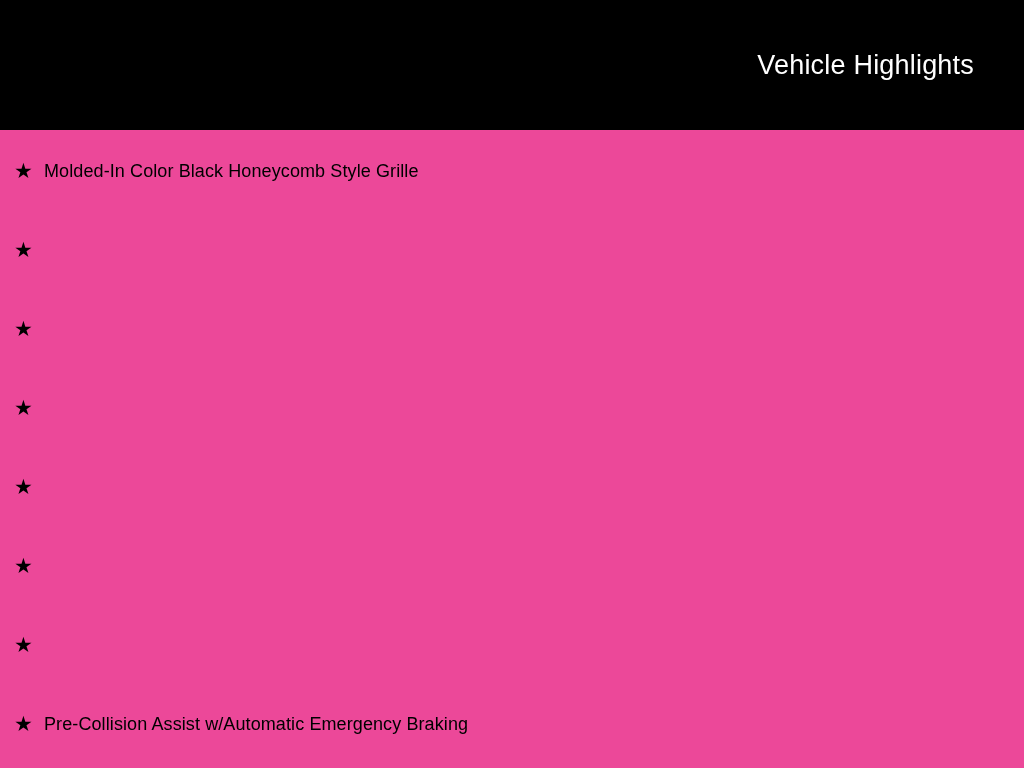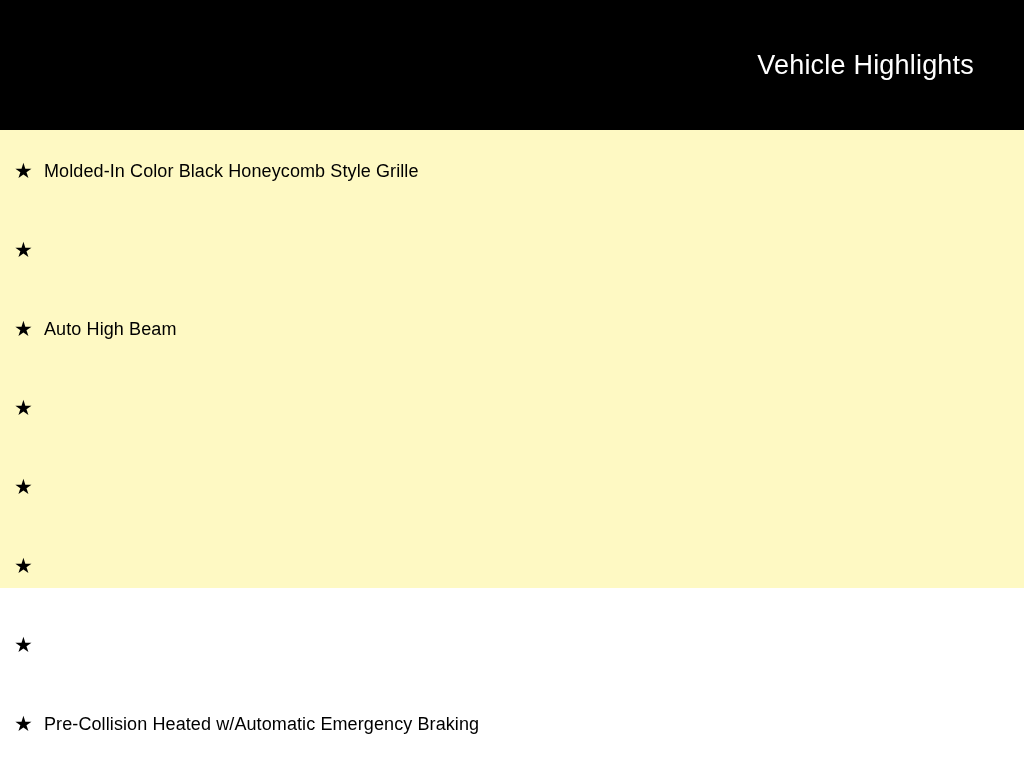--- a/index.html
+++ b/index.html
@@ -9,22 +9,22 @@
   body {
     width: 1024px;
     height: 768px;
     background: #ffffff;
     font-family: "Liberation Sans", sans-serif;
     overflow: hidden;
   }
   .page {
     position: relative;
     width: 1024px;
-    height: 588px;
-    background: #fef9c3;
+    height: 768px;
+    background: #ec4899;
   }
   .header-bar {
     width: 100%;
     height: 130px;
     background: #000000;
     display: flex;
     align-items: center;
     justify-content: flex-end;
     box-sizing: border-box;
     padding-right: 50px;
@@ -81,39 +81,38 @@
       <span class="star-icon">★</span>
       <span class="item-label">Molded-In Color Black Honeycomb Style Grille</span>
     </li>
 
     <li class="highlight-item">
       <span class="star-icon">★</span>
     </li>
 
     <li class="highlight-item">
       <span class="star-icon">★</span>
-      <span class="item-label">Auto High Beam</span>
     </li>
 
     <li class="highlight-item">
       <span class="star-icon">★</span>
     </li>
 
     <li class="highlight-item">
       <span class="star-icon">★</span>
     </li>
 
     <li class="highlight-item">
       <span class="star-icon">★</span>
     </li>
 
     <li class="highlight-item">
       <span class="star-icon">★</span>
     </li>
 
     <li class="highlight-item">
       <span class="star-icon">★</span>
-      <span class="item-label">Pre-Collision Heated w/Automatic Emergency Braking</span>
+      <span class="item-label">Pre-Collision Assist w/Automatic Emergency Braking</span>
     </li>
 
   </ul>
 
 </div>
 
 </body></html>

